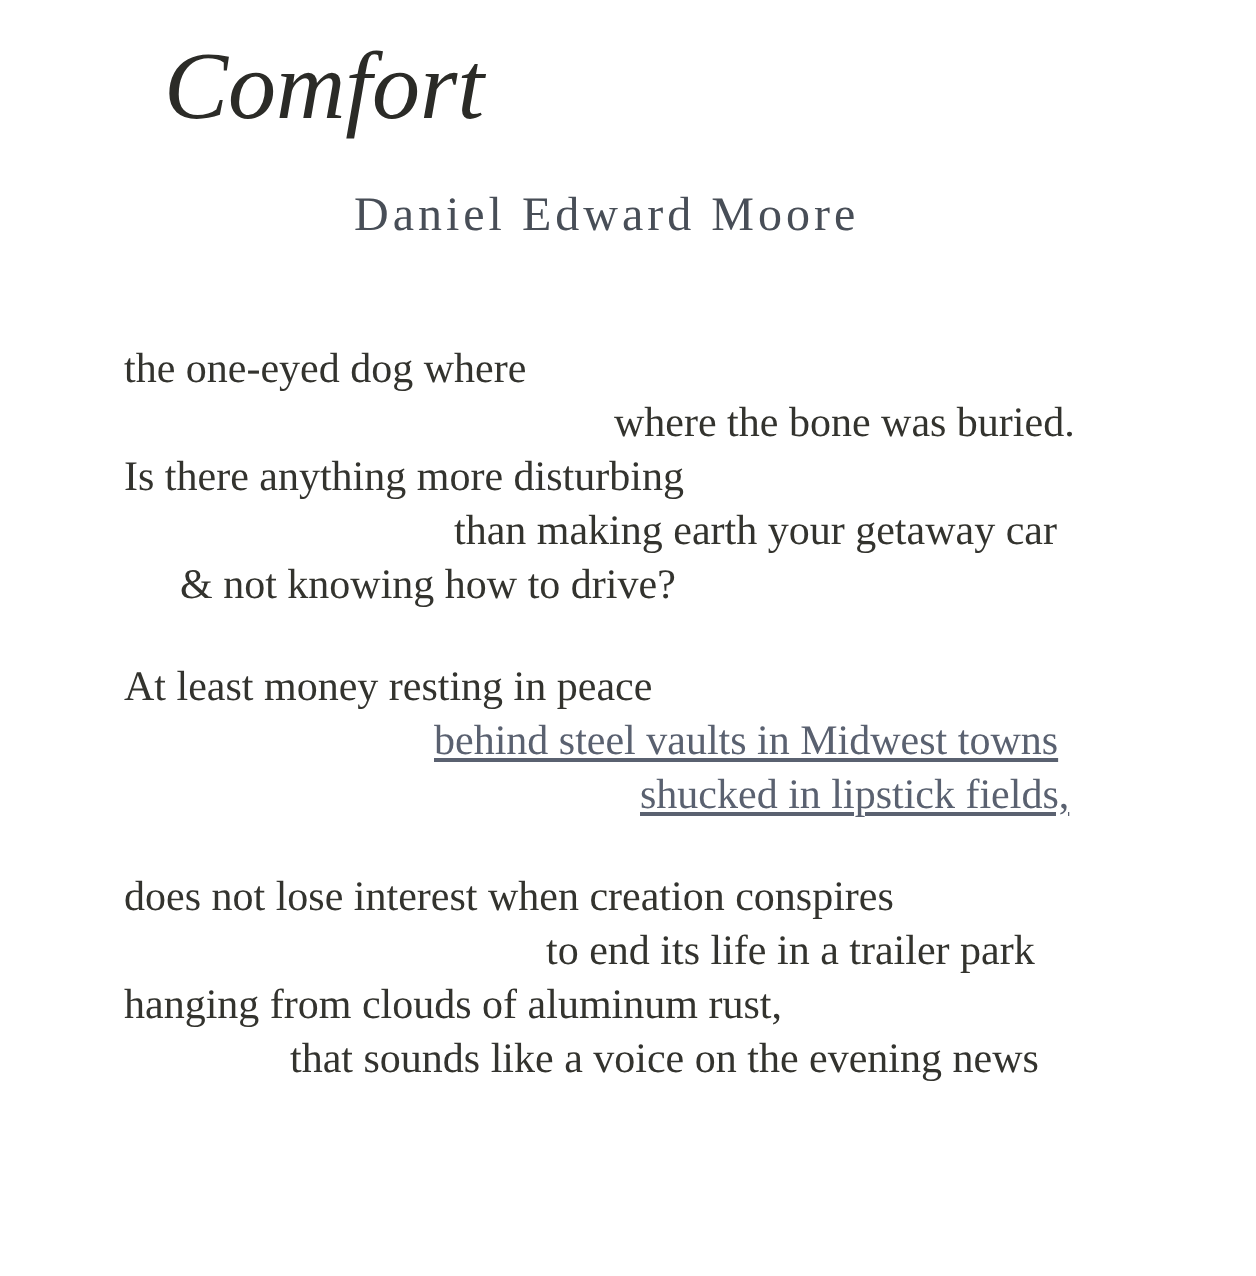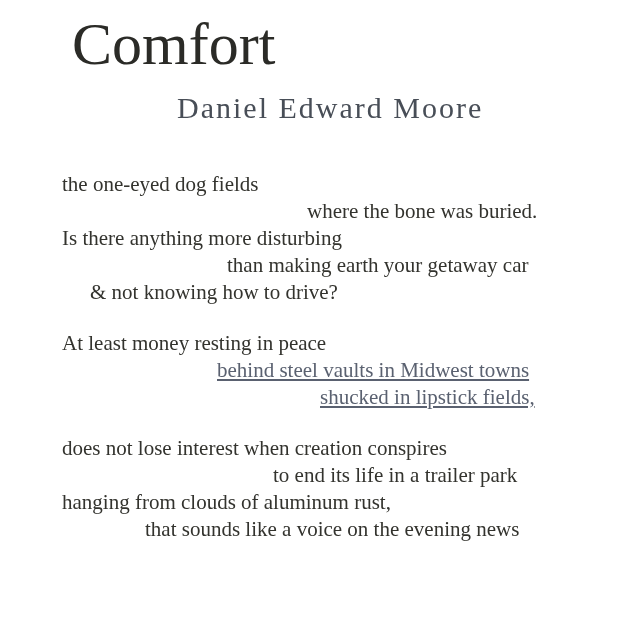--- a/index.html
+++ b/index.html
@@ -10,35 +10,36 @@
   .page {
     position: relative;
     width: 628px;
     height: 638px;
     background: var(--page-bg, #ffffff);
     font-family: "Liberation Serif", "DejaVu Serif", serif;
     overflow: hidden;
   }
   .title {
     position: absolute;
-    left: 72px;
+    left: 82px;
     top: 22px;
     margin: 0;
     font-family: "Liberation Serif", "DejaVu Serif", serif;
+    font-style: italic;
     font-weight: 400;
-    font-size: 60px;
+    font-size: 48px;
     line-height: 44px;
     color: var(--title-color, #2b2b27);
     white-space: nowrap;
   }
   .author {
     position: absolute;
     left: 177px;
     top: 93px;
-    font-size: 30px;
+    font-size: 24px;
     line-height: 30px;
     letter-spacing: 2px;
     color: var(--author-color, #484e57);
     white-space: nowrap;
   }
   .poem {
     position: absolute;
     left: 62px;
     top: 171px;
     width: 550px;
@@ -61,21 +62,21 @@
   }
 </style>
 </head>
 <body>
 
 <div class="page">
   <h1 class="title">Comfort</h1>
   <div class="author">Daniel Edward Moore</div>
   <div class="poem" id="poem-body">
       <div class="stanza">
-        <div class="line" style="padding-left: 0px;">the one-eyed dog fields</div>
+        <div class="line" style="padding-left: 0px;">the one-eyed dog where</div>
         <div class="line" style="padding-left: 245px;">where the bone was buried.</div>
         <div class="line" style="padding-left: 0px;">Is there anything more disturbing</div>
         <div class="line" style="padding-left: 165px;">than making earth your getaway car</div>
         <div class="line" style="padding-left: 0px; margin-left: 28px;">&amp; not knowing how to drive?</div>
       </div>
       <div class="stanza">
         <div class="line" style="padding-left: 0px;">At least money resting in peace</div>
         <div class="line light" style="padding-left: 155px;">behind steel vaults in Midwest towns</div>
         <div class="line light" style="padding-left: 258px;">shucked in lipstick fields,</div>
       </div>

